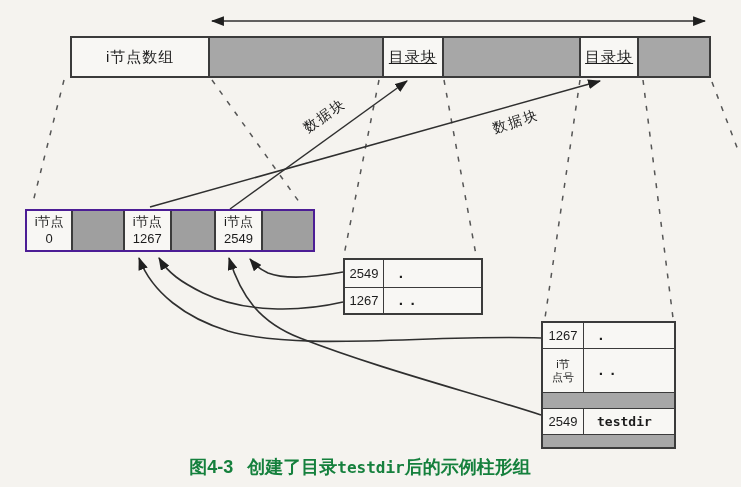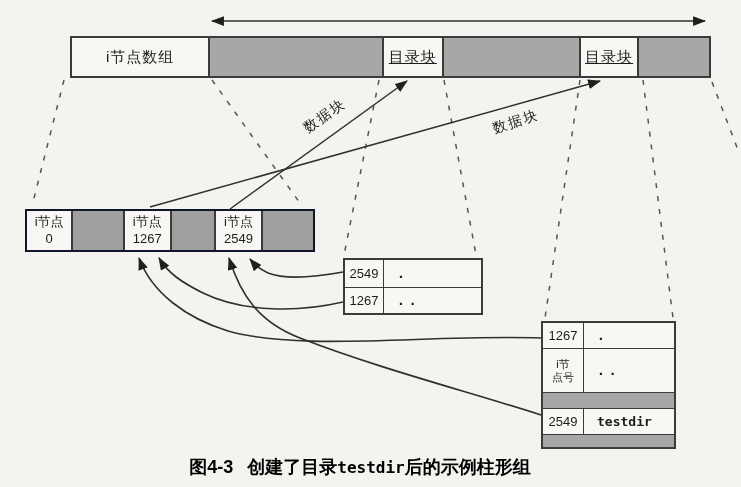--- a/index.html
+++ b/index.html
@@ -31,21 +31,21 @@
   }
 
   
   .datablock-label { font-size:14px; letter-spacing:2px; z-index:6; white-space:nowrap; }
   .datablock-label.l1 { left:325px; top:116px; transform:translate(-50%,-50%) rotate(-35deg); }
   .datablock-label.l2 { left:516px; top:122px; transform:translate(-50%,-50%) rotate(-18deg); }
 
   
   .inode-row {
     left:25px; top:209px; width:290px; height:43px;
-    display:flex; border:2px solid #0f172a; background:#f8f7f4;
+    display:flex; border:2px solid #4c1d95; background:#f8f7f4;
     box-sizing:border-box; z-index:2;
   }
   .icell { height:100%; box-sizing:border-box; display:flex; flex-direction:column;
            align-items:center; justify-content:center; font-size:13px; line-height:1.25; }
   .icell.gray { background:#9f9f9f; }
   .icell + .icell { border-left:2px solid #3b3b3b; }
 
   
   .tbl { border:2px solid #3b3b3b; background:#f8f7f4; box-sizing:border-box; z-index:2; }
   .trow { display:flex; box-sizing:border-box; }
@@ -61,21 +61,21 @@
   .tbl-testdir .trow { height:26.5px; }
   .tbl-testdir .cell-num { width:39px; }
   .tbl-parent { left:541px; top:321px; width:135px; }
   .tbl-parent .cell-num { width:41px; }
   .inode-col-label { font-size:11px; line-height:1.15; text-align:center; }
   .dots { letter-spacing:4px; }
 
   
   .caption {
     left:360px; top:455px; transform:translateX(-50%);
-    font-size:18px; font-weight:bold; white-space:nowrap; z-index:2; color:#000000;
+    font-size:18px; font-weight:bold; white-space:nowrap; z-index:2; color:#15803d;
   }
   .caption .fig-num { margin-right:14px; }
   .caption .mono { font-family:"DejaVu Sans Mono","Liberation Mono",monospace; font-size:16px; }
 </style>
 </head>
 <body>
 
 <div class="page">
 
   <div class="abs disk-bar">

